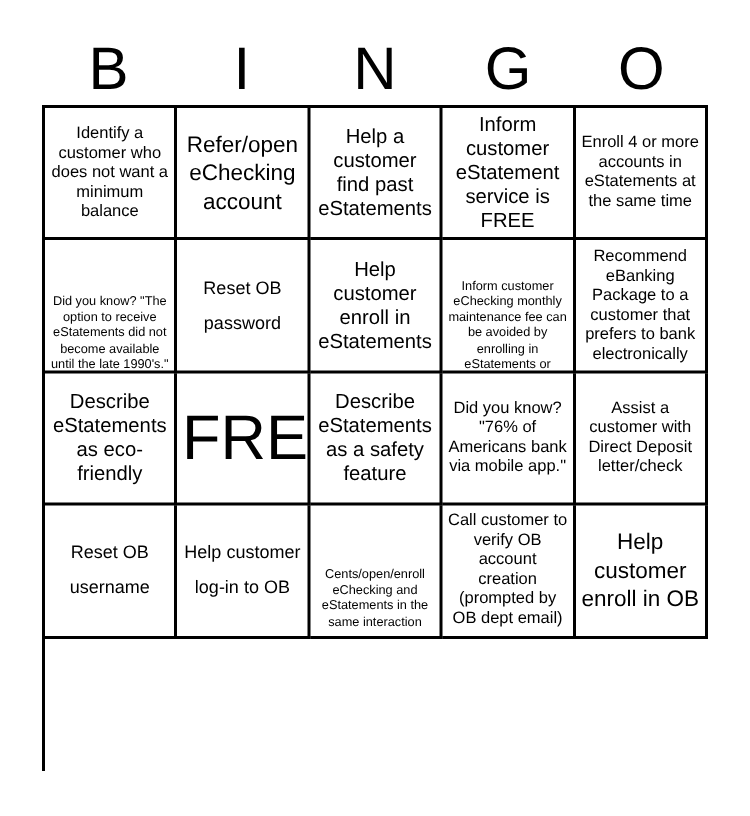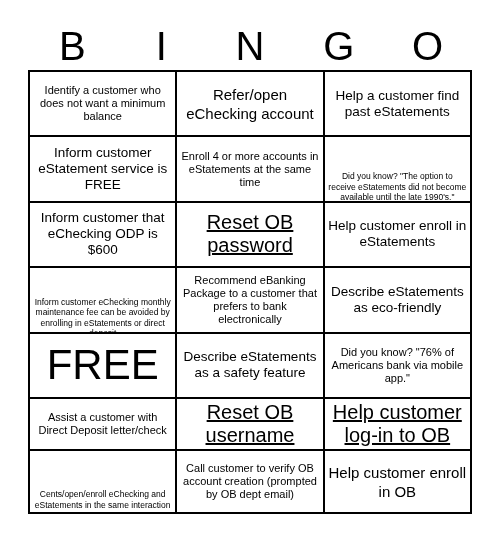--- a/index.html
+++ b/index.html
@@ -41,21 +41,21 @@
   .grid {
     position: absolute;
     left: 28px;
     top: 70px;
     width: 444px;
     height: 444px;
     box-sizing: border-box;
     border-top: 2px solid #000;
     border-left: 2px solid #000;
     display: grid;
-    grid-template-columns: repeat(3, 1fr);
+    grid-template-columns: repeat(5, 1fr);
     grid-template-rows: repeat(5, 1fr);
   }
   .cell {
     box-sizing: border-box;
     border-right: 2px solid #000;
     border-bottom: 2px solid #000;
     display: flex;
     align-items: center;
     justify-content: center;
     text-align: center;
@@ -65,21 +65,21 @@
   .cell-text {
     display: block;
     width: 100%;
     text-align: center;
   }
   
   .sz-xs .cell-text { font-size: 8.5px;  line-height: 10.5px; margin-top: 36px; }
   .sz-s  .cell-text { font-size: 11px;   line-height: 13px; }
   .sz-m  .cell-text { font-size: 13.5px; line-height: 16px; }
   .sz-l  .cell-text { font-size: 15px; line-height: 19px; }
-  .sz-xl .cell-text { font-size: 20px;   line-height: 23px; text-decoration: underline; }
+  .sz-xl .cell-text { font-size: 12px;   line-height: 23px; }
   .sz-free .cell-text { font-size: 42px; line-height: 38px; letter-spacing: 0px; }
 </style>
 </head>
 <body>
 
 <div id="card">
 
   <div class="header-row">
     <div class="header-cell">B</div>
     <div class="header-cell">I</div>
@@ -99,23 +99,20 @@
         <span class="cell-text">Help a customer find past eStatements</span>
       </div>
       <div class="cell sz-m">
         <span class="cell-text">Inform customer eStatement service is FREE</span>
       </div>
       <div class="cell sz-s">
         <span class="cell-text">Enroll 4 or more accounts in eStatements at the same time</span>
       </div>
       <div class="cell sz-xs">
         <span class="cell-text">Did you know? "The option to receive eStatements did not become available until the late 1990's."</span>
-      </div>
-      <div class="cell sz-m">
-        <span class="cell-text">Inform customer that eChecking ODP is $600</span>
       </div>
       <div class="cell sz-xl">
         <span class="cell-text">Reset OB password</span>
       </div>
       <div class="cell sz-m">
         <span class="cell-text">Help customer enroll in eStatements</span>
       </div>
       <div class="cell sz-xs">
         <span class="cell-text">Inform customer eChecking monthly maintenance fee can be avoided by enrolling in eStatements or direct deposit</span>
       </div>

